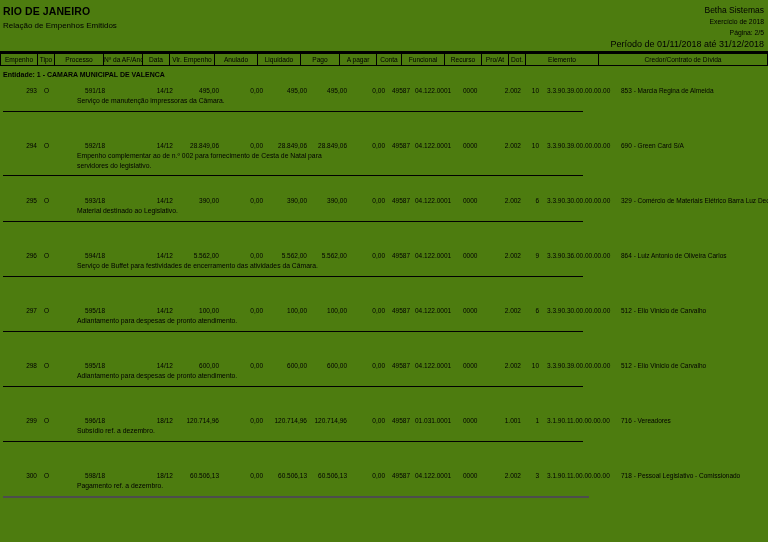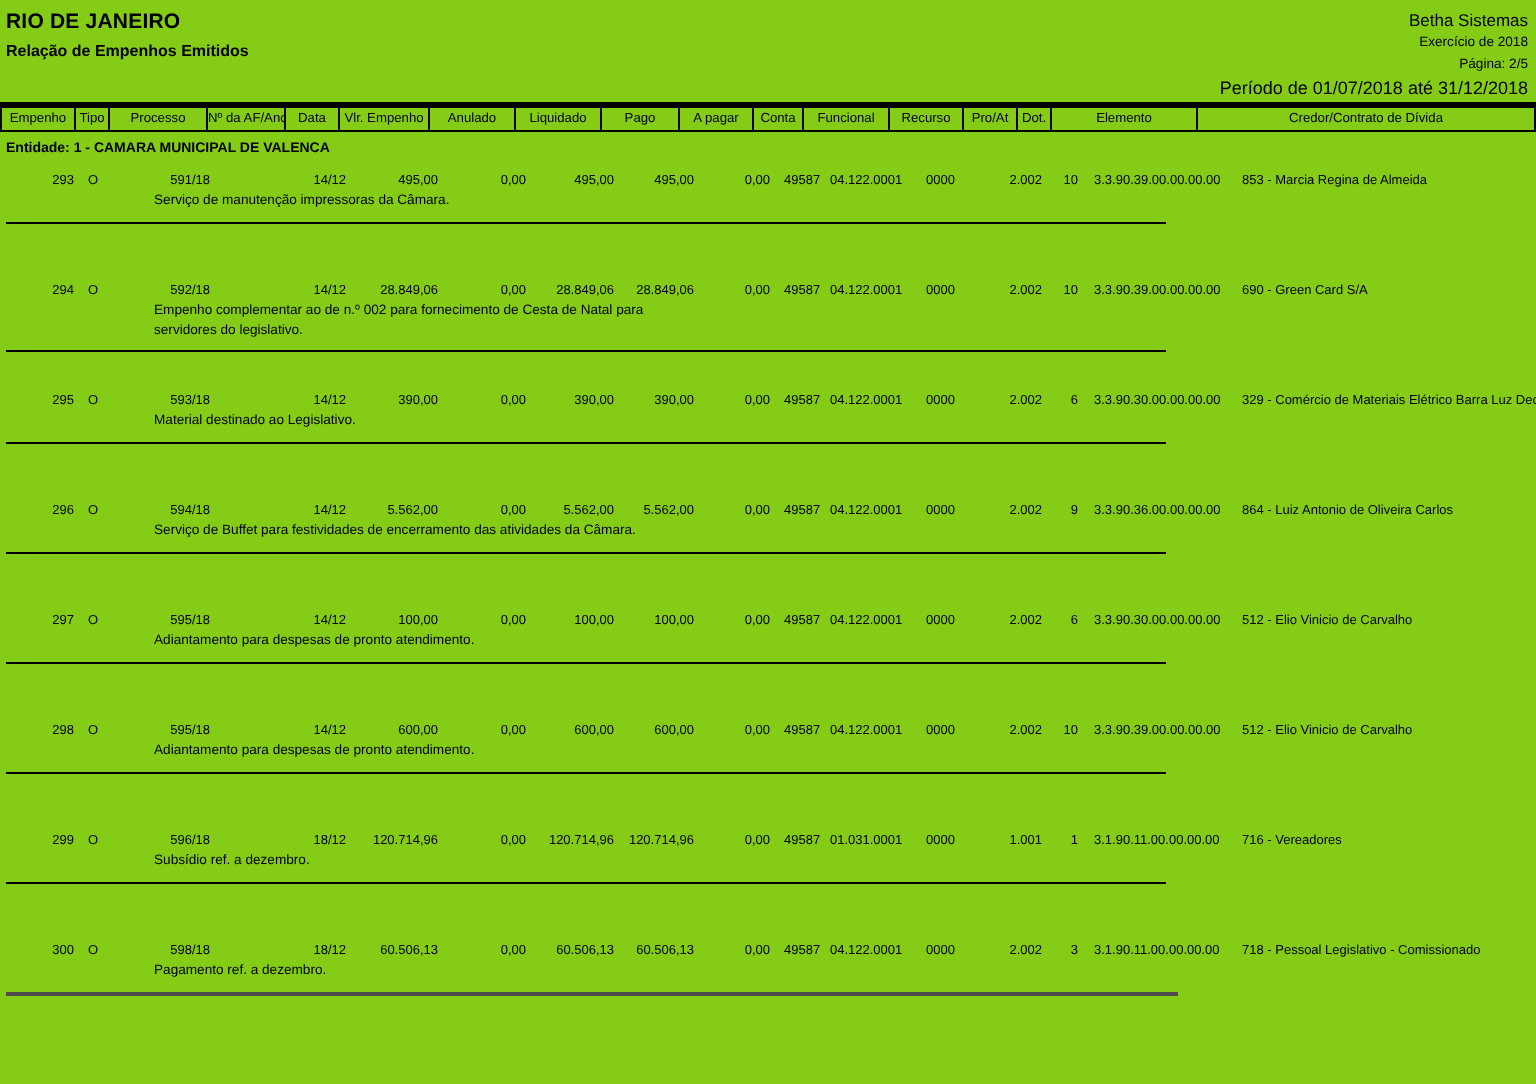--- a/index.html
+++ b/index.html
@@ -1,26 +1,26 @@
 <!DOCTYPE html>
 <html><head>
 <meta charset="utf-8">
 <style>
   html,body{margin:0;padding:0;background:#ffffff;}
   body{width:768px;height:542px;overflow:hidden;color:#000;
        font-family:"Liberation Sans","DejaVu Sans",sans-serif;
        -webkit-font-smoothing:antialiased;}
-  .page{position:relative;width:768px;height:542px;background:#84cc16;}
+  .page{position:relative;width:768px;height:542px;background:#4d7c0f;}
 
   
   .top-header{display:flex;justify-content:space-between;height:51px;
               padding:5px 4px 0 3px;box-sizing:border-box;}
   .org-block{line-height:13px;}
   .org-state,.org-name{font-size:10.5px;font-weight:bold;letter-spacing:.1px;}
-  .report-title{font-size:8px;margin-top:1px;font-weight:bold;}
+  .report-title{font-size:8px;margin-top:1px;}
   .meta-block{text-align:right;}
   .vendor{font-size:8.5px;line-height:11px;text-align:right;}
   .exercise,.pagenum{font-size:6.8px;line-height:11px;}
   .period{font-size:9px;line-height:13px;}
 
   
   .colheader{display:flex;border-top:2px solid #000;width:768px;box-sizing:border-box;}
   .hcell{border:1px solid #000;margin-left:-1px;box-sizing:border-box;
          font-size:6.6px;line-height:11px;height:13px;text-align:center;
          overflow:hidden;white-space:nowrap;}
@@ -56,21 +56,21 @@
 
   <div class="top-header">
     <div class="org-block">
       <div class="org-state">RIO DE JANEIRO</div>
       <div class="report-title">Relação de Empenhos Emitidos</div>
     </div>
     <div class="meta-block">
       <div class="vendor">Betha Sistemas</div>
       <div class="exercise">Exercício de 2018</div>
       <div class="pagenum">Página: 2/5</div>
-      <div class="period">Período de 01/07/2018 até 31/12/2018</div>
+      <div class="period">Período de 01/11/2018 até 31/12/2018</div>
     </div>
   </div>
 
   <div class="colheader">
     <div class="hcell w-empenho">Empenho</div>
     <div class="hcell w-tipo">Tipo</div>
     <div class="hcell w-processo">Processo</div>
     <div class="hcell w-af">Nº da AF/Ano</div>
     <div class="hcell w-data">Data</div>
     <div class="hcell w-vlr">Vlr. Empenho</div>

